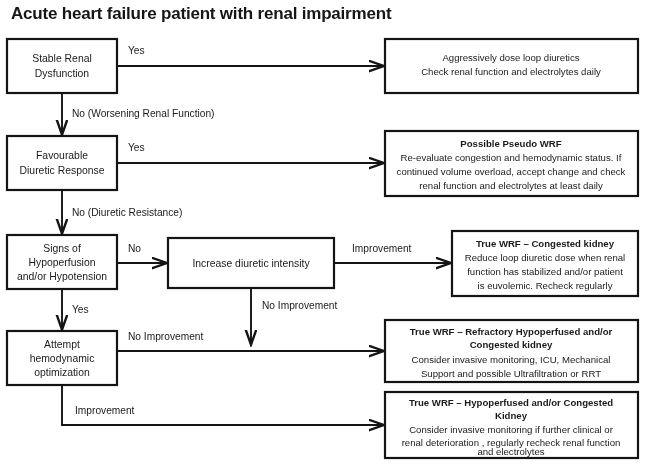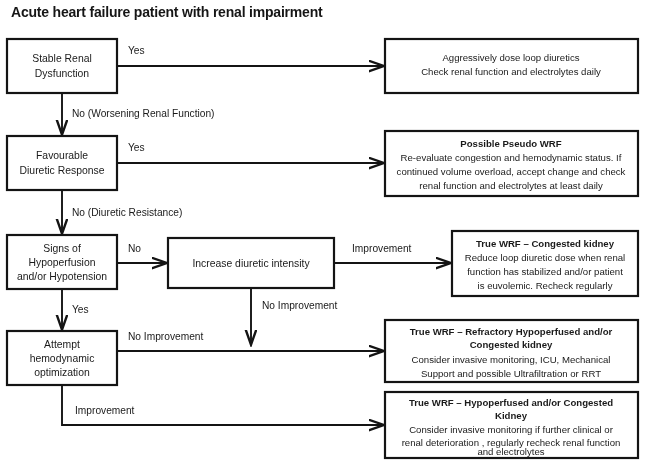--- a/index.html
+++ b/index.html
@@ -17,21 +17,21 @@
   }
   #chart-root {
     position: relative;
     width: 645px;
     height: 465px;
   }
   .page-title {
     position: absolute;
     left: 11px;
     top: 4px;
-    font-size: 14px;
+    font-size: 17px;
     font-weight: bold;
     letter-spacing: -0.2px;
     color: #161616;
     white-space: nowrap;
   }
   svg.flow {
     position: absolute;
     left: 0;
     top: 0;
     width: 645px;

